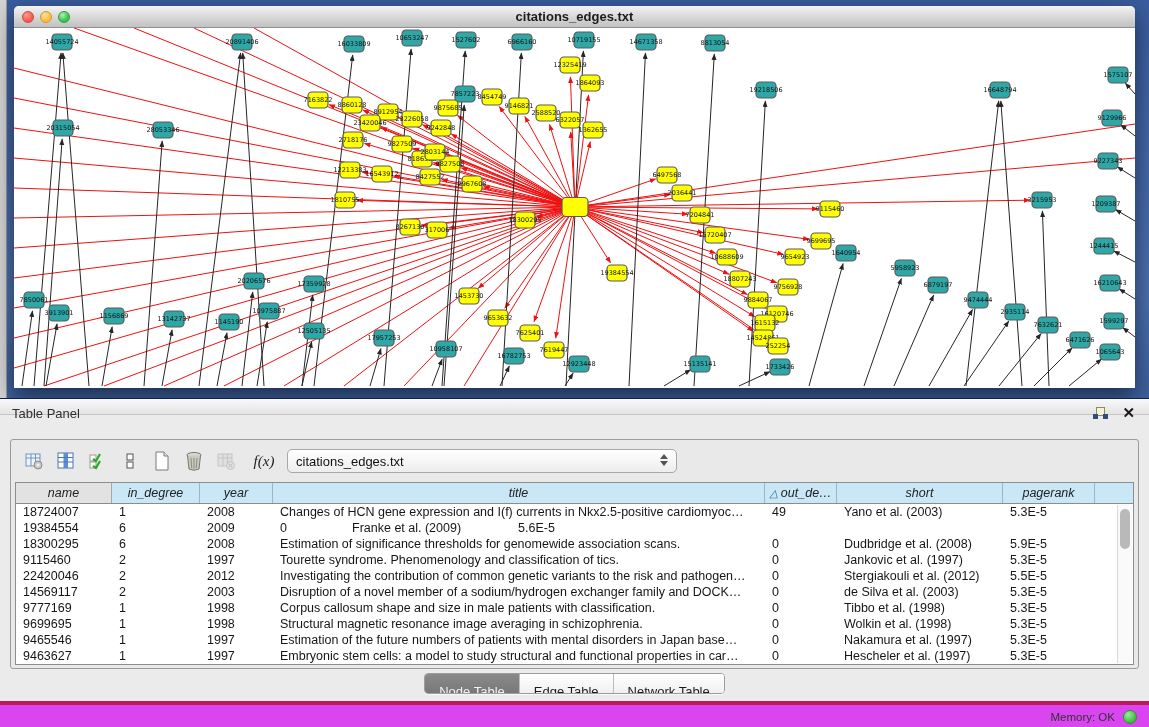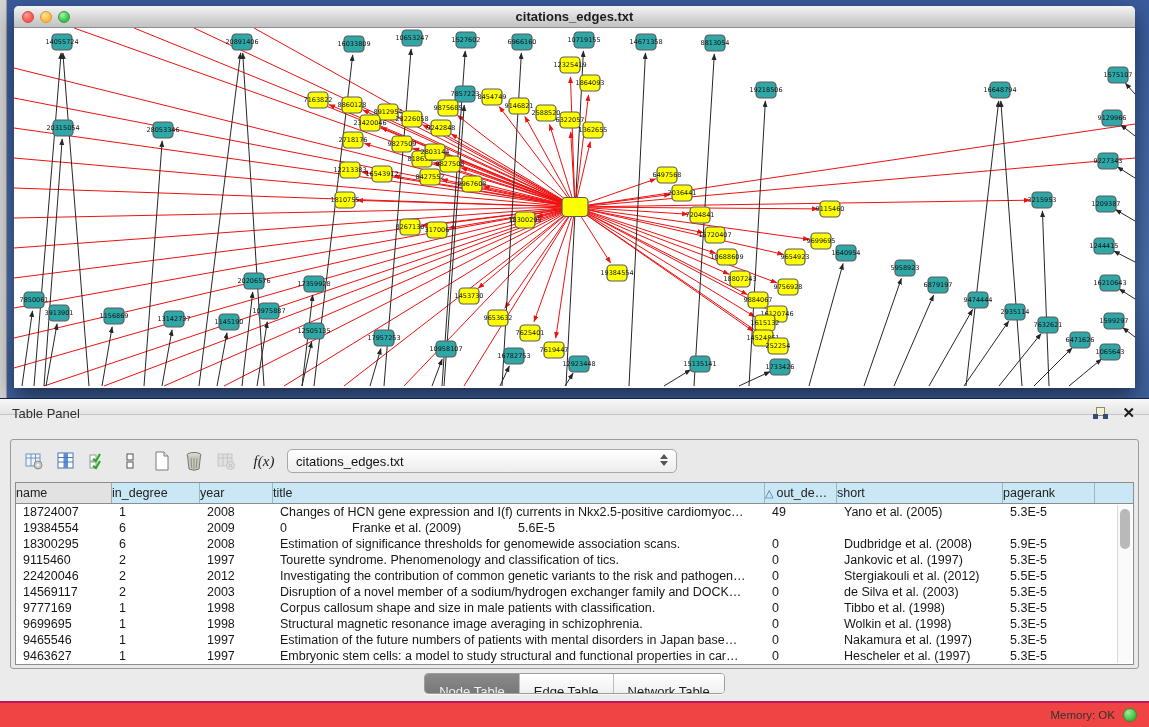--- a/index.html
+++ b/index.html
@@ -47,41 +47,41 @@
     background:linear-gradient(#ffffff,#ededed); display:flex; align-items:center;
     padding:0 8px; font-size:13px; color:#111; position:relative; }
   .dd-arrows { position:absolute; right:8px; top:4px; display:flex; flex-direction:column; align-items:center; }
   .dd-arrows i { display:block; width:0; height:0; border-left:4px solid transparent; border-right:4px solid transparent; }
   .dd-up { border-bottom:5px solid #555; margin-bottom:2px; }
   .dd-down { border-top:5px solid #555; }
 
   .tbl { position:absolute; left:4px; right:4px; top:42px; bottom:3px; background:#fff;
     border:1px solid #8d8d8d; overflow:hidden; }
   .thead { display:flex; height:21px; border-bottom:1px solid #8c8c8c; background:#c9e7f5; }
-  .th { font-size:12.5px; color:#222; text-align:left; line-height:20px;
-    border-right:1px solid #9ab8c4; background:#c9e7f5; overflow:hidden; white-space:nowrap; }
+  .th { font-size:12.5px; color:#222; text-align:center; line-height:20px;
+    border-right:1px solid #9ab8c4; background:#c9e7f5; overflow:hidden; white-space:nowrap;font-style:italic; }
   .th.gray { background:#e2e2e2; border-right:1px solid #a8a8a8; }
   .th .sort-tri { color:#2e6f95; font-size:11px; margin-right:3px; }
   .tbody { position:absolute; left:0; right:16px; top:21px; bottom:0; background:#fff; }
   .tr { display:flex; height:16px; }
   .td { font-size:12.5px; color:#161616; line-height:16px; white-space:nowrap; overflow:hidden; padding-left:7px; }
   .c0{width:96px;} .c1{width:88px;} .c2{width:73px;} .c3{width:492px;} .c4{width:72px;} .c5{width:166px;} .c6{width:92px;}
   .vscroll { position:absolute; right:1px; top:22px; bottom:1px; width:15px; background:#fafafa; border-left:1px solid #d9d9d9; }
   .vthumb { position:absolute; left:2px; top:4px; width:10px; height:40px; background:#b9b9b9; border-radius:5px; }
 
   .tabbar { position:absolute; left:0; right:0; top:274px; display:flex; justify-content:center; }
   .tabgroup { display:flex; border:1px solid #9d9d9d; border-radius:4px; overflow:hidden;
     background:#fff; height:21px; box-shadow:0 1px 1px rgba(255,255,255,.7); }
   .tab { padding:8px 14px; font-size:13px; line-height:20px; color:#1c1c1c; background:linear-gradient(#ffffff,#f0f0f0);
     border-right:1px solid #bdbdbd; }
   .tab:last-child { border-right:none; }
   .tab.selected { background:linear-gradient(#8a8a8a,#787878); color:#f3f3f3; }
 
   .status-bar { position:absolute; left:0; right:0; bottom:0; height:26px;
-    background:#ef4444; border-top:2px solid #be185d; }
+    background:#d946ef; border-top:4px solid #be185d; }
   .mem { position:absolute; right:34px; top:6px; font-size:11.5px; color:#333; }
   .mem-dot { position:absolute; right:12px; top:5px; width:14px; height:14px; border-radius:50%;
     background:radial-gradient(circle at 35% 30%, #9bed9b, #3dbb3d 70%); border:1px solid #2f8f2f; }
 </style>
 </head>
 <body>
 
 <div class="desktop">
   <div class="left-strip"></div>
 
@@ -699,21 +699,21 @@
             <div class="th c5">short</div>
             <div class="th c6">pagerank</div>
           </div>
         <div class="tbody" id="tbody">
             <div class="tr">
               <div class="td c0">18724007</div>
               <div class="td c1">1</div>
               <div class="td c2">2008</div>
               <div class="td c3">Changes of HCN gene expression and I(f) currents in Nkx2.5-positive cardiomyoc…</div>
               <div class="td c4">49</div>
-              <div class="td c5">Yano et al. (2005)</div>
+              <div class="td c5">Yano et al. (2003)</div>
               <div class="td c6">5.3E-5</div>
             </div>
             <div class="tr">
               <div class="td c0">19384554</div>
               <div class="td c1">6</div>
               <div class="td c2">2009</div>
               <div class="td c4">0</div>
               <div class="td c5">Franke et al. (2009)</div>
               <div class="td c6">5.6E-5</div>
             </div>

